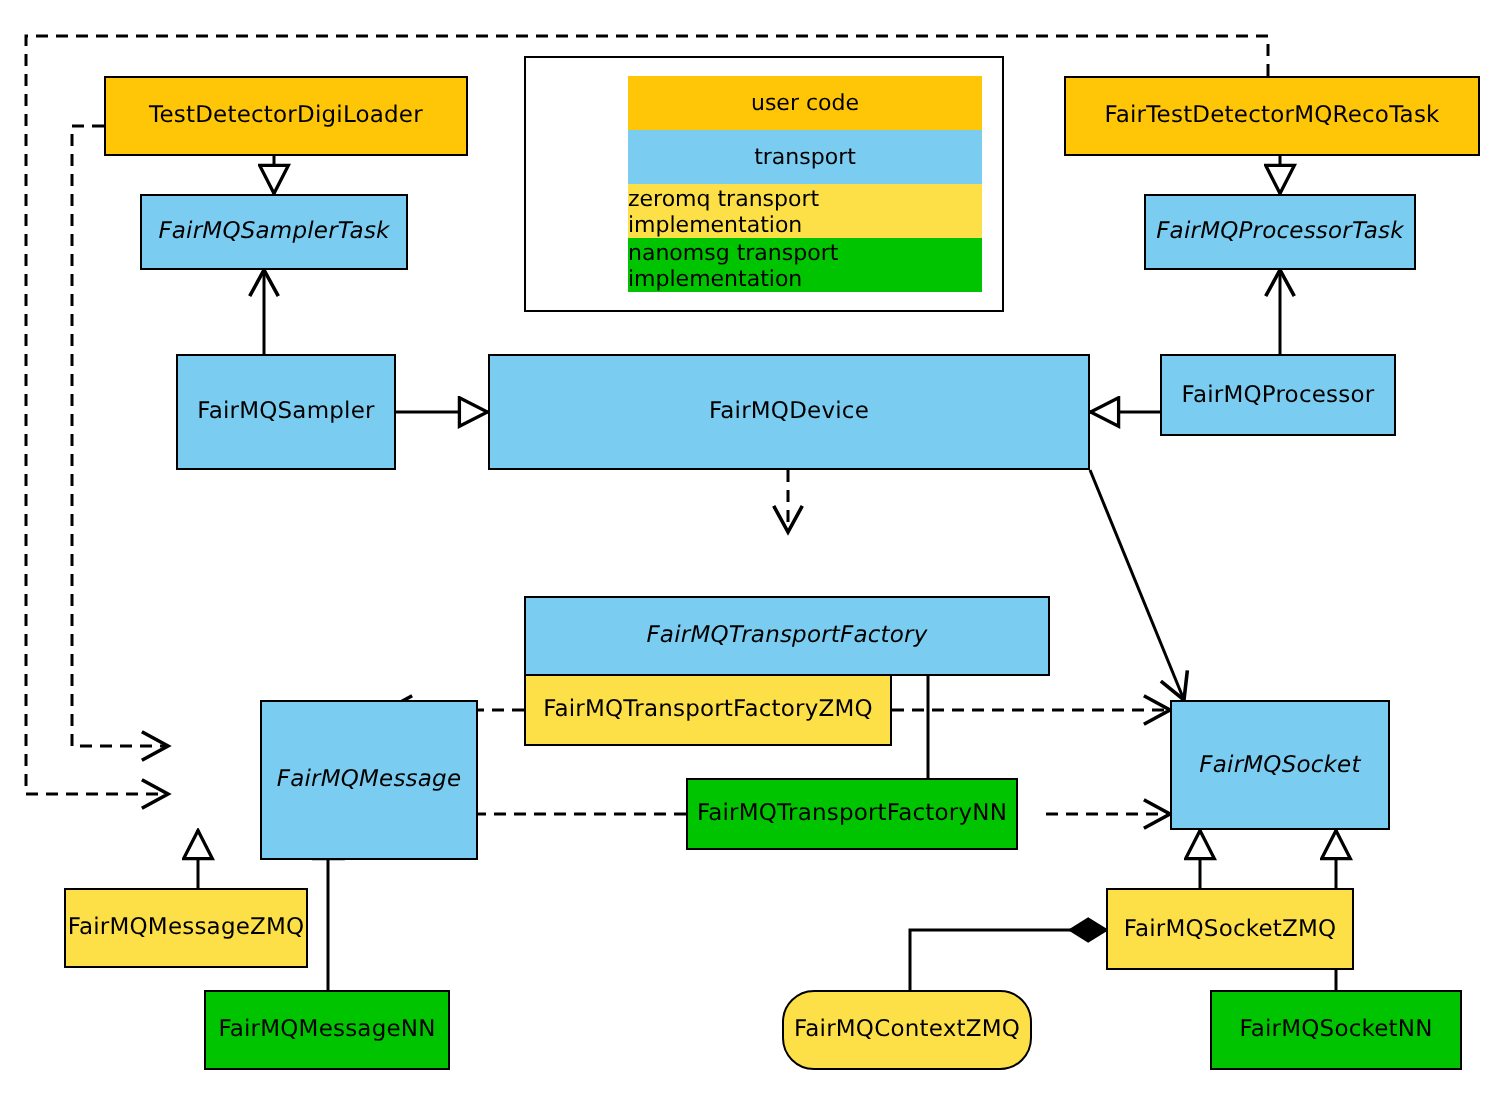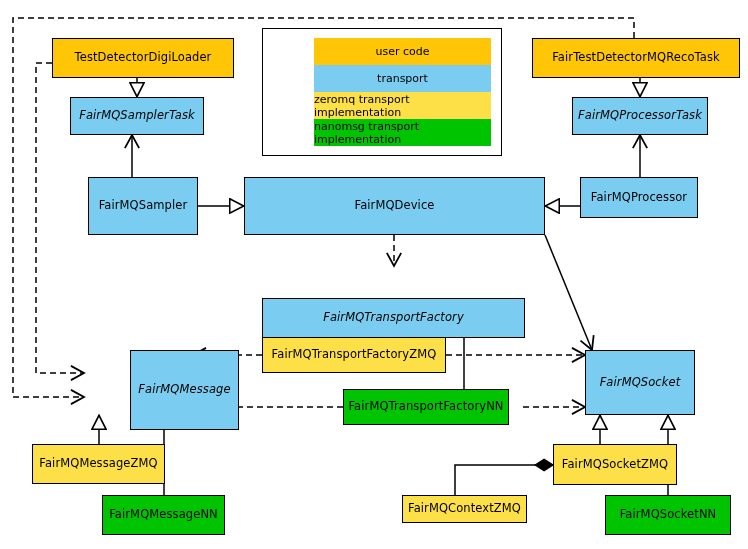--- a/index.html
+++ b/index.html
@@ -161,33 +161,33 @@
   </div>
 
   <div class="node framework abstract" style="left:84px;top:350px;width:109px;height:80px;margin-left:46px;">
     <span>FairMQMessage</span>
   </div>
 
   <div class="node framework abstract" style="left:585px;top:350px;width:110px;height:65px;">
     <span>FairMQSocket</span>
   </div>
 
-  <div class="node zmq" style="left:32px;top:444px;width:133px;height:40px;">
+  <div class="node zmq" style="left:32px;top:444px;width:122px;height:40px;">
     <span>FairMQMessageZMQ</span>
   </div>
 
   <div class="node nn" style="left:102px;top:495px;width:123px;height:40px;">
     <span>FairMQMessageNN</span>
   </div>
 
   <div class="node zmq" style="left:553px;top:444px;width:124px;height:41px;">
     <span>FairMQSocketZMQ</span>
   </div>
 
-  <div class="node zmq" style="left:402px;top:495px;width:125px;height:28px;">
+  <div class="node zmq" style="left:391px;top:495px;width:125px;height:40px;border-radius:16px;">
     <span>FairMQContextZMQ</span>
   </div>
 
   <div class="node nn" style="left:605px;top:495px;width:126px;height:40px;">
     <span>FairMQSocketNN</span>
   </div>
 
   <div id="legend">
     <div class="legend-row usercode">
       <span>user code</span>

